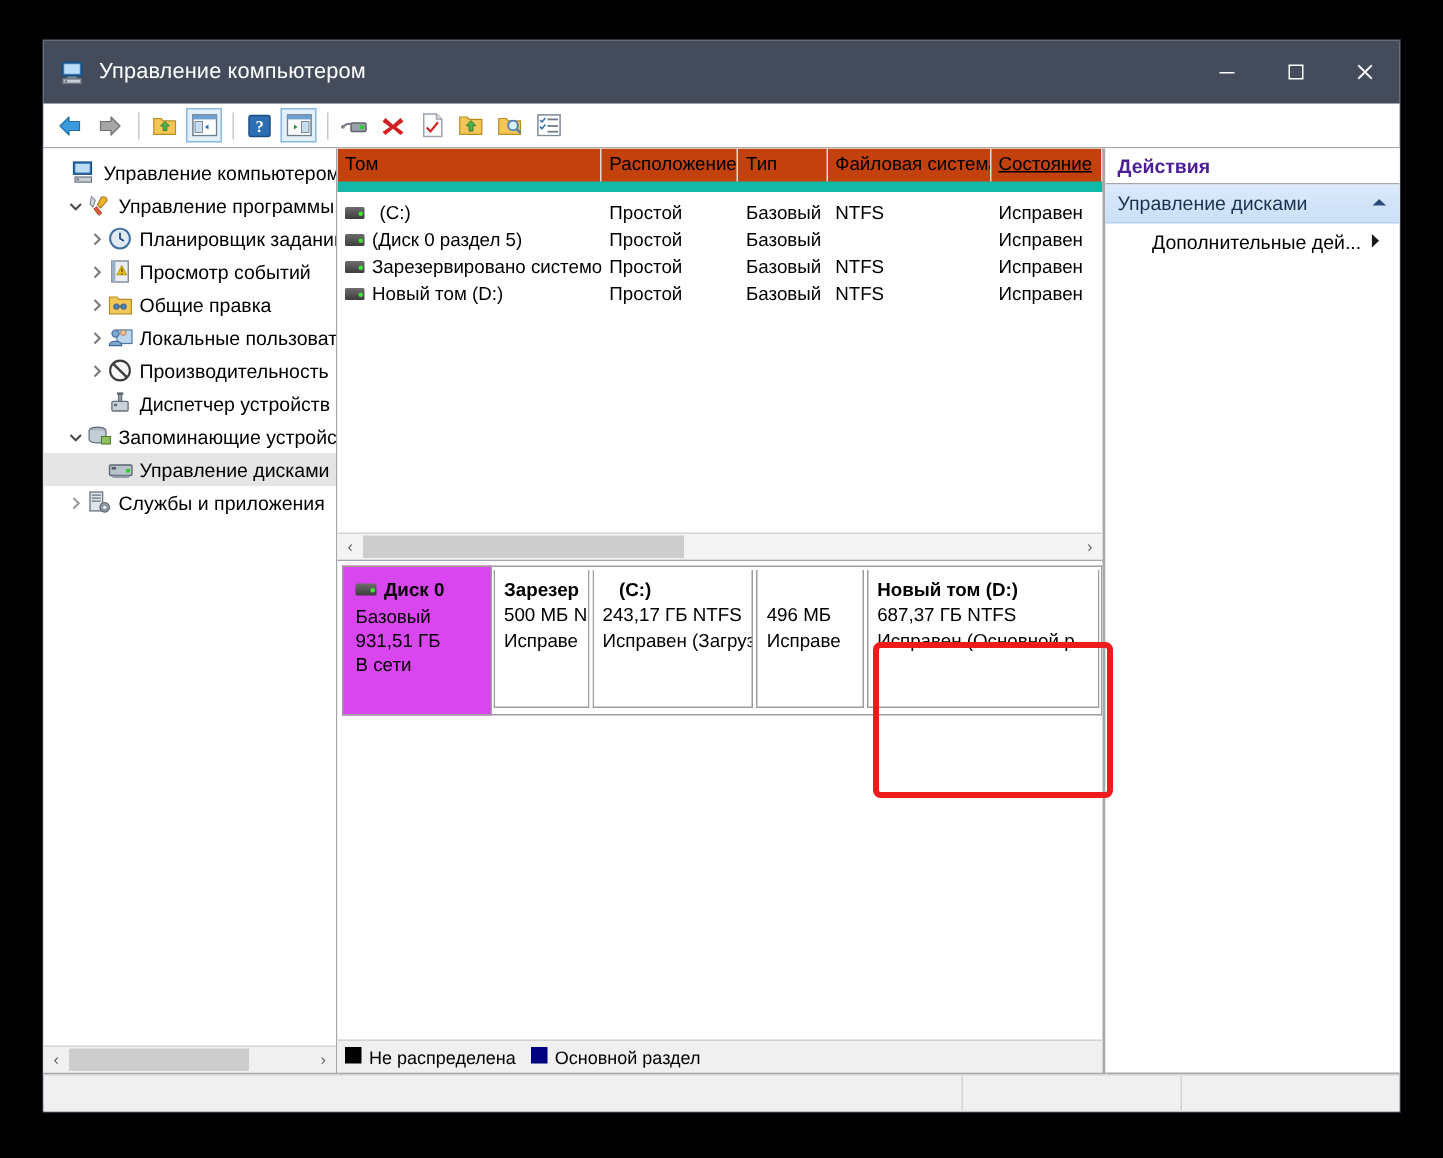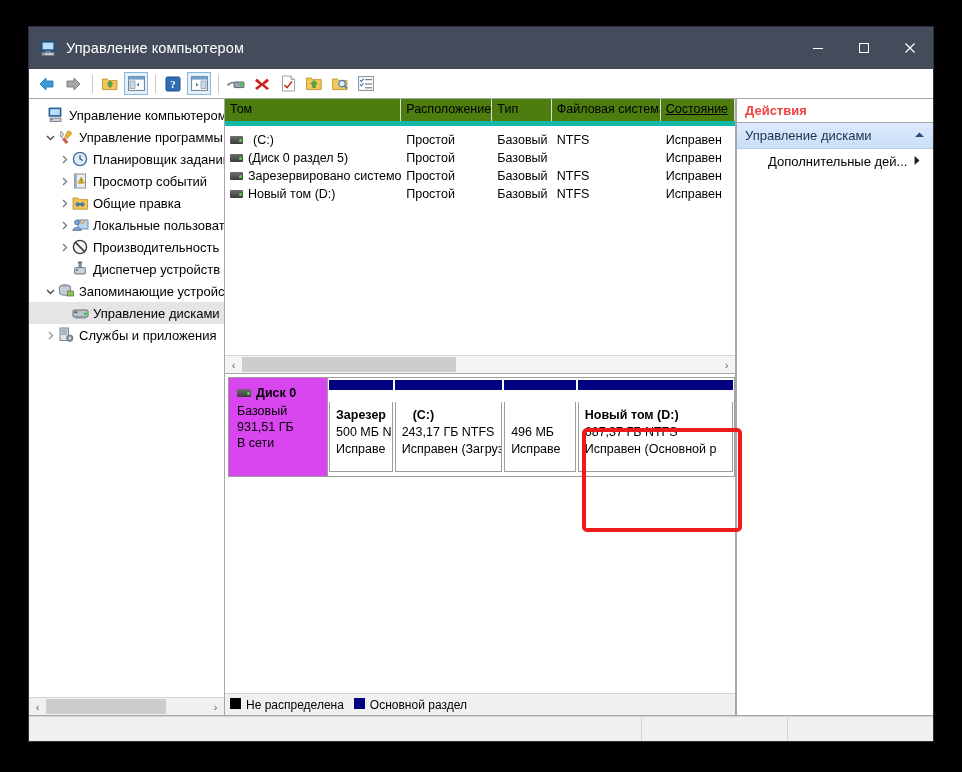--- a/index.html
+++ b/index.html
@@ -215,22 +215,22 @@
     border-left: none;
     box-sizing: border-box;
     display: flex;
     flex-direction: column;
     flex: 0 0 auto;
     overflow: hidden;
   }
   .vol-header {
     display: flex;
     height: 22px;
-    background: #4d7c0f;
-    border-bottom: 5px solid #14b8a6;
+    background: #c2410c;
+    border-bottom: 7px solid #14b8a6;
     flex: 0 0 auto;
   }
   .vh-cell {
     font-size: 12.5px;
     color: #000000;
     padding: 3px 0 0 5px;
     box-sizing: border-box;
     border-right: 1px solid #dcdcdc;
     white-space: nowrap;
     overflow: hidden;
@@ -320,24 +320,23 @@
     border-left: none;
     background: #ffffff;
     box-sizing: border-box;
     padding: 0;
     position: relative;
     overflow: hidden;
   }
   .part {
     box-sizing: border-box;
     display: flex;
-    flex-direction: column;
+    flex-direction: row;
     margin: 2px 1px 4px 1px;
     overflow: hidden;
-    gap: 12px;
   }
   .part-cap {
     height: 10px;
     background: #000080;
     flex: 0 0 auto;
   }
   .part-body {
     flex: 1 1 auto;
     background: #ffffff;
     border: 1px solid #9d9d9d;
@@ -384,21 +383,21 @@
     display: flex;
     flex-direction: column;
   }
   .actions-title {
     height: 23px;
     display: flex;
     align-items: center;
     padding-left: 8px;
     font-size: 13px;
     font-weight: bold;
-    color: #ef4444;
+    color: #4c1d95;
     background: #ffffff;
     border-bottom: 1px solid #a7a6aa;
     flex: 0 0 auto;
   }
   .actions-group {
     height: 25px;
     display: flex;
     align-items: center;
     padding: 0 8px;
     font-size: 13px;

